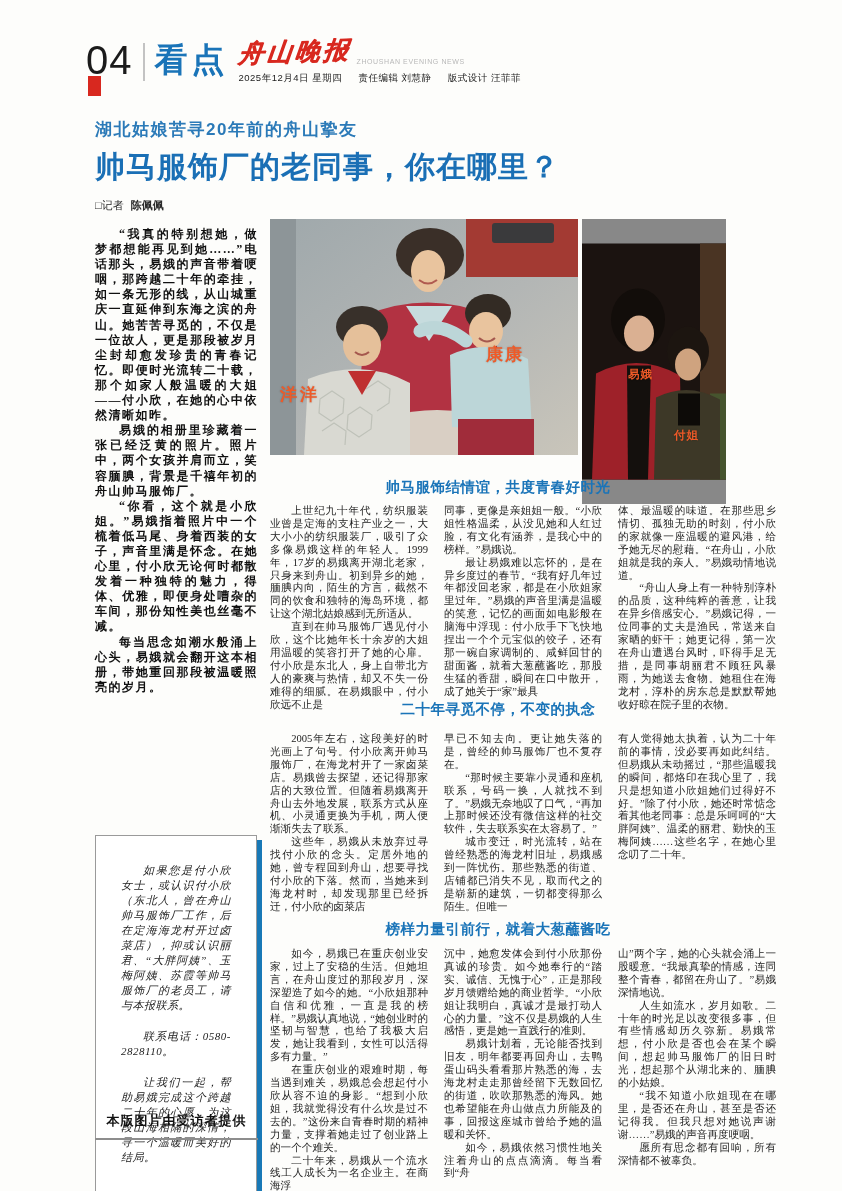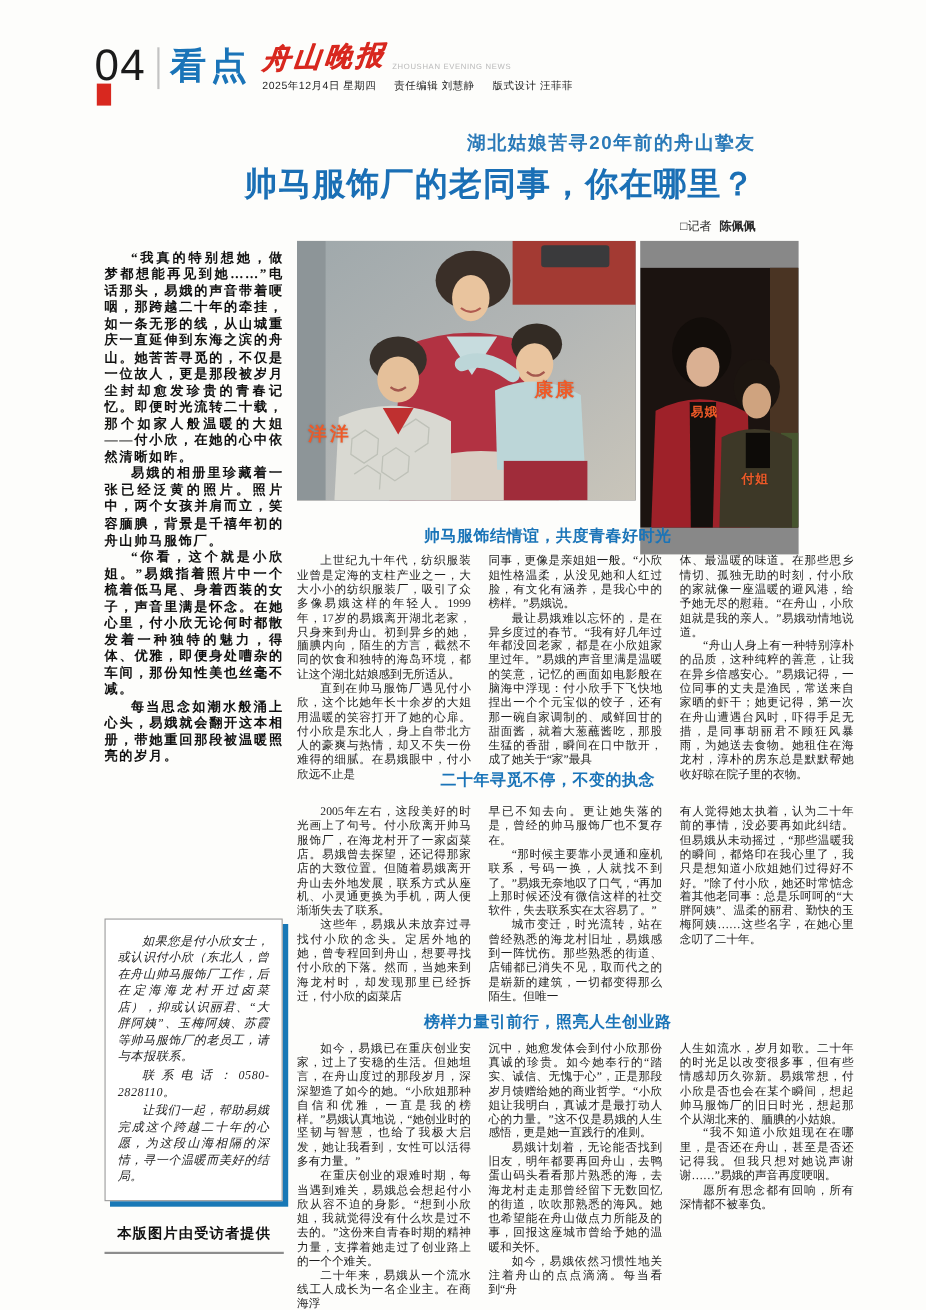--- a/index.html
+++ b/index.html
@@ -16,21 +16,21 @@
   .section-name { font-family:"Liberation Sans",sans-serif; font-size:33px; font-weight:700; color:#1a74b8; line-height:42px; letter-spacing:4px; }
   .masthead-wrap { margin-left:10px; padding-top:1px; }
   .masthead-row { display:flex; align-items:flex-end; }
   .masthead { color:#d8281f; font-size:25px; font-weight:700; font-style:italic; letter-spacing:3px; transform:skewX(-8deg) rotate(-2deg); font-family:"DejaVu Serif",serif; text-shadow:0.5px 0.5px 0 #d8281f; }
   .masthead-en { font-size:7px; color:#b8b8b8; letter-spacing:0.6px; margin-left:6px; padding-bottom:3px; font-family:"Liberation Sans",sans-serif; }
   .dateline { margin-top:4px; font-size:9.5px; color:#222; font-family:"Liberation Sans",sans-serif; letter-spacing:0.5px; white-space:nowrap; }
   .dateline .gap { display:inline-block; width:10px; }
   .corner-mark { position:absolute; left:88px; top:76px; width:13px; height:20px; background:#d8281f; }
 
   
-  .headline-block { position:absolute; left:95px; top:118px; width:592px; text-align:right; font-family:"Liberation Sans",sans-serif; }
+  .headline-block { position:absolute; left:95px; top:118px; width:592px; text-align:left; font-family:"Liberation Sans",sans-serif; }
   .kicker { font-size:17px; font-weight:700; color:#2b7ab8; letter-spacing:1.5px; }
   .main-title { margin-top:6px; font-size:30px; font-weight:800; color:#1a6fb5; letter-spacing:1px; }
   .byline { margin-top:10px; font-size:11px; color:#2b2b2b; font-family:Liberation Sans, sans-serif; }
   .byline b { margin-left:4px; }
 
   
   .intro { position:absolute; left:95px; top:227px; width:163px; font-size:12px; line-height:15.1px; letter-spacing:1.5px; text-align:justify; font-weight:600; color:#101010; }
   .intro p { margin:0; text-indent:2em; }
 
   
@@ -53,21 +53,21 @@
   .col p { margin:0; text-indent:2em; }
   .col.cont p:first-child { text-indent:0; }
 
   
   .notice-box {
     position:absolute; left:95px; top:835px; width:162px; box-sizing:border-box;
     border:1px solid #9a9a9a; background:#fff; box-shadow:5px 5px 0 0 #1878b6;
     padding:11px 9px; font-style:italic; font-size:11px; line-height:15px;
     letter-spacing:0.5px; color:#222; text-align:justify;
   }
-  .notice-box p { margin:2px; text-indent:2em; }
+  .notice-box p { margin:16px; text-indent:2em; }
 
   
   .footer-note {
     position:absolute; left:95px; top:1112px; width:163px; text-align:center;
     font-family:"Liberation Sans",sans-serif; font-size:13px; font-weight:700; color:#111;
     padding-bottom:8px; border-bottom:2.5px solid #8d8d8d; letter-spacing:1px;
   }
 </style>
 </head>
 <body>
@@ -202,33 +202,34 @@
     <div class="col cont">
         <p>早已不知去向。更让她失落的是，曾经的帅马服饰厂也不复存在。</p>
         <p>“那时候主要靠小灵通和座机联系，号码一换，人就找不到了。”易娥无奈地叹了口气，“再加上那时候还没有微信这样的社交软件，失去联系实在太容易了。”</p>
         <p>城市变迁，时光流转，站在曾经熟悉的海龙村旧址，易娥感到一阵忧伤。那些熟悉的街道、店铺都已消失不见，取而代之的是崭新的建筑，一切都变得那么陌生。但唯一</p>
       </div>
     <div class="col cont">
         <p>有人觉得她太执着，认为二十年前的事情，没必要再如此纠结。但易娥从未动摇过，“那些温暖我的瞬间，都烙印在我心里了，我只是想知道小欣姐她们过得好不好。”除了付小欣，她还时常惦念着其他老同事：总是乐呵呵的“大胖阿姨”、温柔的丽君、勤快的玉梅阿姨……这些名字，在她心里念叨了二十年。</p>
       </div>
   </div>
 
-  <div class="sec-heading" id="h3">榜样力量引前行，照亮人生创业路</div>
+  <div class="sec-heading" id="h3">榜样力量引前行，就着大葱蘸酱吃</div>
   <div class="cols" id="sec3">
     <div class="col">
         <p>如今，易娥已在重庆创业安家，过上了安稳的生活。但她坦言，在舟山度过的那段岁月，深深塑造了如今的她。“小欣姐那种自信和优雅，一直是我的榜样。”易娥认真地说，“她创业时的坚韧与智慧，也给了我极大启发，她让我看到，女性可以活得多有力量。”</p>
         <p>在重庆创业的艰难时期，每当遇到难关，易娥总会想起付小欣从容不迫的身影。“想到小欣姐，我就觉得没有什么坎是过不去的。”这份来自青春时期的精神力量，支撑着她走过了创业路上的一个个难关。</p>
         <p>二十年来，易娥从一个流水线工人成长为一名企业主。在商海浮</p>
       </div>
     <div class="col cont">
         <p>沉中，她愈发体会到付小欣那份真诚的珍贵。如今她奉行的“踏实、诚信、无愧于心”，正是那段岁月馈赠给她的商业哲学。“小欣姐让我明白，真诚才是最打动人心的力量。”这不仅是易娥的人生感悟，更是她一直践行的准则。</p>
         <p>易娥计划着，无论能否找到旧友，明年都要再回舟山，去鸭蛋山码头看看那片熟悉的海，去海龙村走走那曾经留下无数回忆的街道，吹吹那熟悉的海风。她也希望能在舟山做点力所能及的事，回报这座城市曾给予她的温暖和关怀。</p>
         <p>如今，易娥依然习惯性地关注着舟山的点点滴滴。每当看到“舟</p>
       </div>
     <div class="col cont">
+        <p>山”两个字，她的心头就会涌上一股暖意。“我最真挚的情感，连同整个青春，都留在舟山了。”易娥深情地说。</p>
         <p>人生如流水，岁月如歌。二十年的时光足以改变很多事，但有些情感却历久弥新。易娥常想，付小欣是否也会在某个瞬间，想起帅马服饰厂的旧日时光，想起那个从湖北来的、腼腆的小姑娘。</p>
         <p>“我不知道小欣姐现在在哪里，是否还在舟山，甚至是否还记得我。但我只想对她说声谢谢……”易娥的声音再度哽咽。</p>
         <p>愿所有思念都有回响，所有深情都不被辜负。</p>
       </div>
   </div>
 
   <div class="notice-box">
       <p>如果您是付小欣女士，或认识付小欣（东北人，曾在舟山帅马服饰厂工作，后在定海海龙村开过卤菜店），抑或认识丽君、“大胖阿姨”、玉梅阿姨、苏霞等帅马服饰厂的老员工，请与本报联系。</p>
       <p>联系电话：0580-2828110。</p>
       <p>让我们一起，帮助易娥完成这个跨越二十年的心愿，为这段山海相隔的深情，寻一个温暖而美好的结局。</p>

